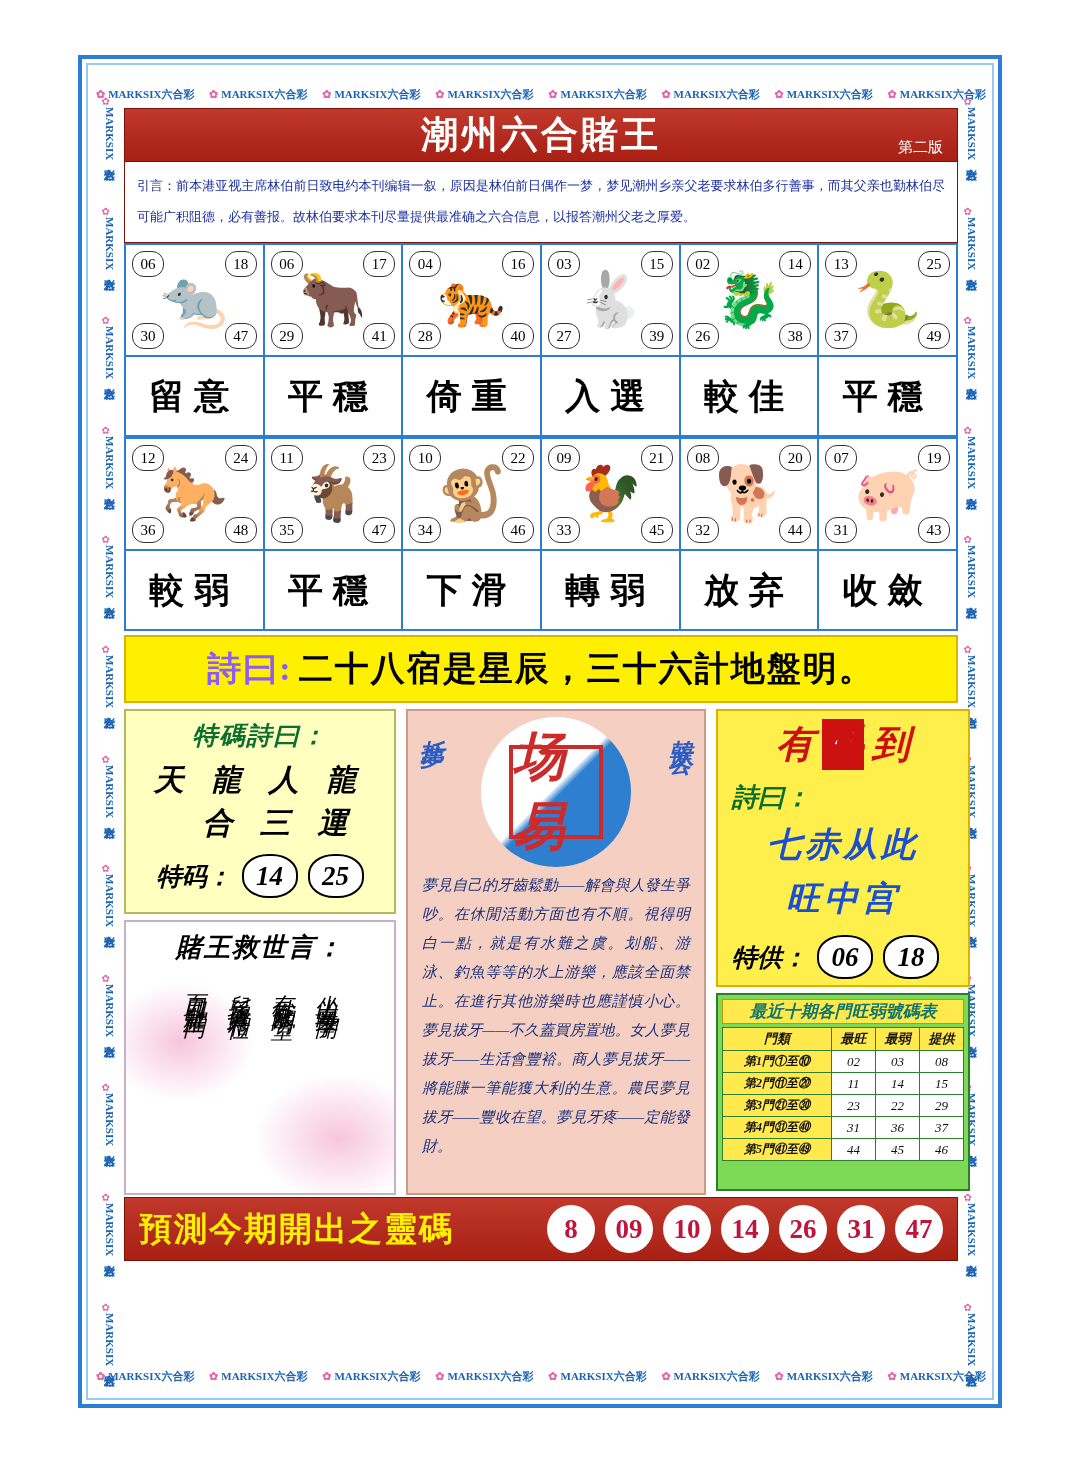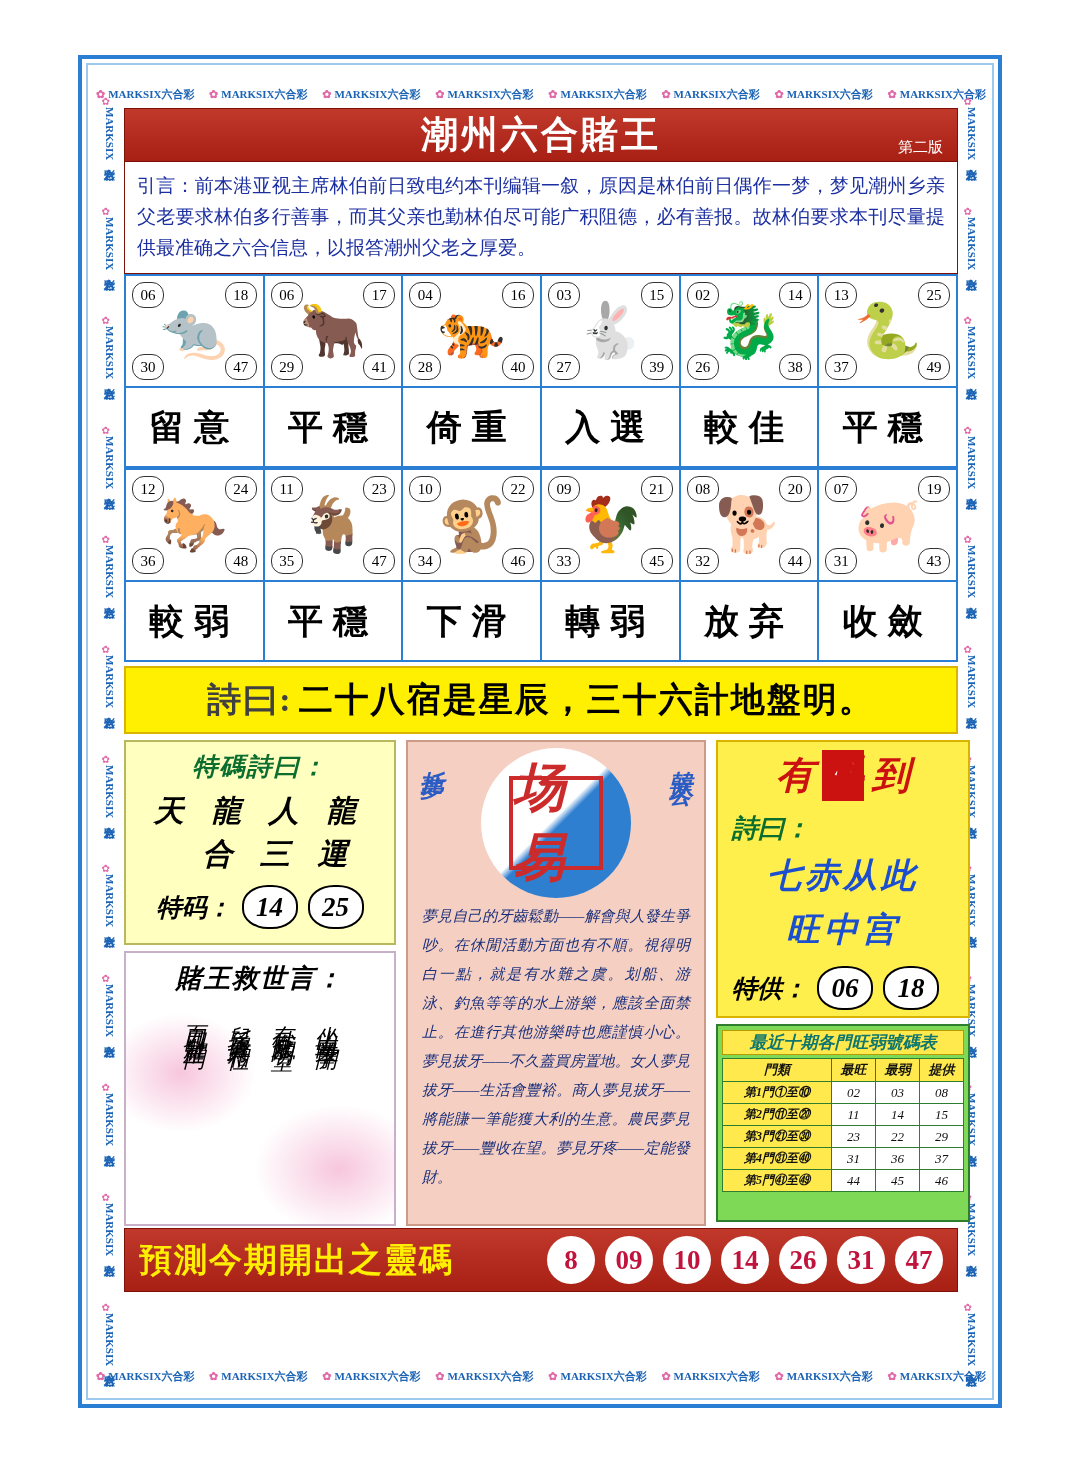--- a/index.html
+++ b/index.html
@@ -23,33 +23,33 @@
 
   
   .content{position:absolute;left:124px;top:108px;width:834px;height:1250px;}
 
   
   .titlebar{position:relative;height:52px;background:linear-gradient(#c0392b,#a81f14);border:1px solid #7d1108;display:flex;align-items:center;justify-content:center;}
   .titlebar .t{font-family:"Liberation Serif",serif;font-size:37px;font-weight:bold;color:#fff;letter-spacing:3px;}
   .titlebar .edition{position:absolute;right:14px;bottom:4px;font-family:"Liberation Serif",serif;font-size:15px;color:#fff;}
 
   
-  .intro{border-left:1px solid #7d1108;border-right:1px solid #7d1108;border-bottom:1px solid #7d1108;background:#fff;padding:8px 12px 10px 12px;font-family:"Liberation Serif",serif;font-size:19px;line-height:31px;color:#1c2fa0;text-align:justify;}
+  .intro{border-left:1px solid #7d1108;border-right:1px solid #7d1108;border-bottom:1px solid #7d1108;background:#fff;padding:8px 12px 10px 12px;font-family:"Liberation Serif",serif;font-size:13px;line-height:31px;color:#1c2fa0;text-align:justify;}
 
   
   .zgrid{display:grid;grid-template-columns:repeat(6,1fr);border-left:2px solid #2a7fd4;border-top:2px solid #2a7fd4;background:#fff;}
   .zcell{border-right:2px solid #2a7fd4;border-bottom:2px solid #2a7fd4;height:110px;position:relative;background:#fff;}
   .num{position:absolute;width:30px;height:24px;border:1px solid #333;border-radius:12px;font-family:"Liberation Serif",serif;font-size:15px;display:flex;align-items:center;justify-content:center;background:#fff;color:#000;}
   .n-tl{left:6px;top:6px;} .n-tr{right:6px;top:6px;} .n-bl{left:6px;bottom:6px;} .n-br{right:6px;bottom:6px;}
   .animal{position:absolute;left:0;right:0;top:20px;height:70px;display:flex;align-items:center;justify-content:center;font-size:54px;line-height:1;}
   .wcell{border-right:2px solid #2a7fd4;border-bottom:2px solid #2a7fd4;height:78px;display:flex;align-items:center;justify-content:center;font-family:"Liberation Serif",serif;font-size:35px;font-weight:bold;color:#000;letter-spacing:10px;}
 
   
   .poem{margin-top:4px;background:#ffef00;border:2px solid #d8b400;height:64px;display:flex;align-items:center;justify-content:center;gap:6px;}
-  .poem .lbl{font-family:"Liberation Serif",serif;font-size:34px;font-weight:bold;color:#404040;letter-spacing:2px;}
+  .poem .lbl{font-family:"Liberation Serif",serif;font-size:34px;font-weight:bold;color:#8b5cf6;letter-spacing:2px;}
   .poem .txt{font-family:"Liberation Serif",serif;font-size:34px;font-weight:bold;color:#000;letter-spacing:2px;}
 
   
   .mid{margin-top:6px;display:grid;grid-template-columns:272px 300px 254px;gap:10px;height:482px;font-style:italic;}
   .tema{background:#ffffc0;border:2px solid #b8b85c;height:205px;padding:8px 10px;box-sizing:border-box;}
   .tema .h{font-family:"Liberation Serif",serif;font-size:25px;font-weight:bold;color:#0b6e2e;letter-spacing:2px;text-align:center;}
   .tema .l1{font-family:"Liberation Serif",serif;font-size:30px;font-weight:bold;color:#000;text-align:center;letter-spacing:10px;margin-top:8px;}
   .tema .l2{font-family:"Liberation Serif",serif;font-size:30px;font-weight:bold;color:#000;text-align:center;letter-spacing:10px;margin-top:2px;padding-left:40px;}
   .tema .row{display:flex;align-items:center;justify-content:center;gap:10px;margin-top:10px;}
   .tema .row .lab{font-family:"Liberation Serif",serif;font-size:25px;font-weight:bold;color:#000;text-align:right;}

